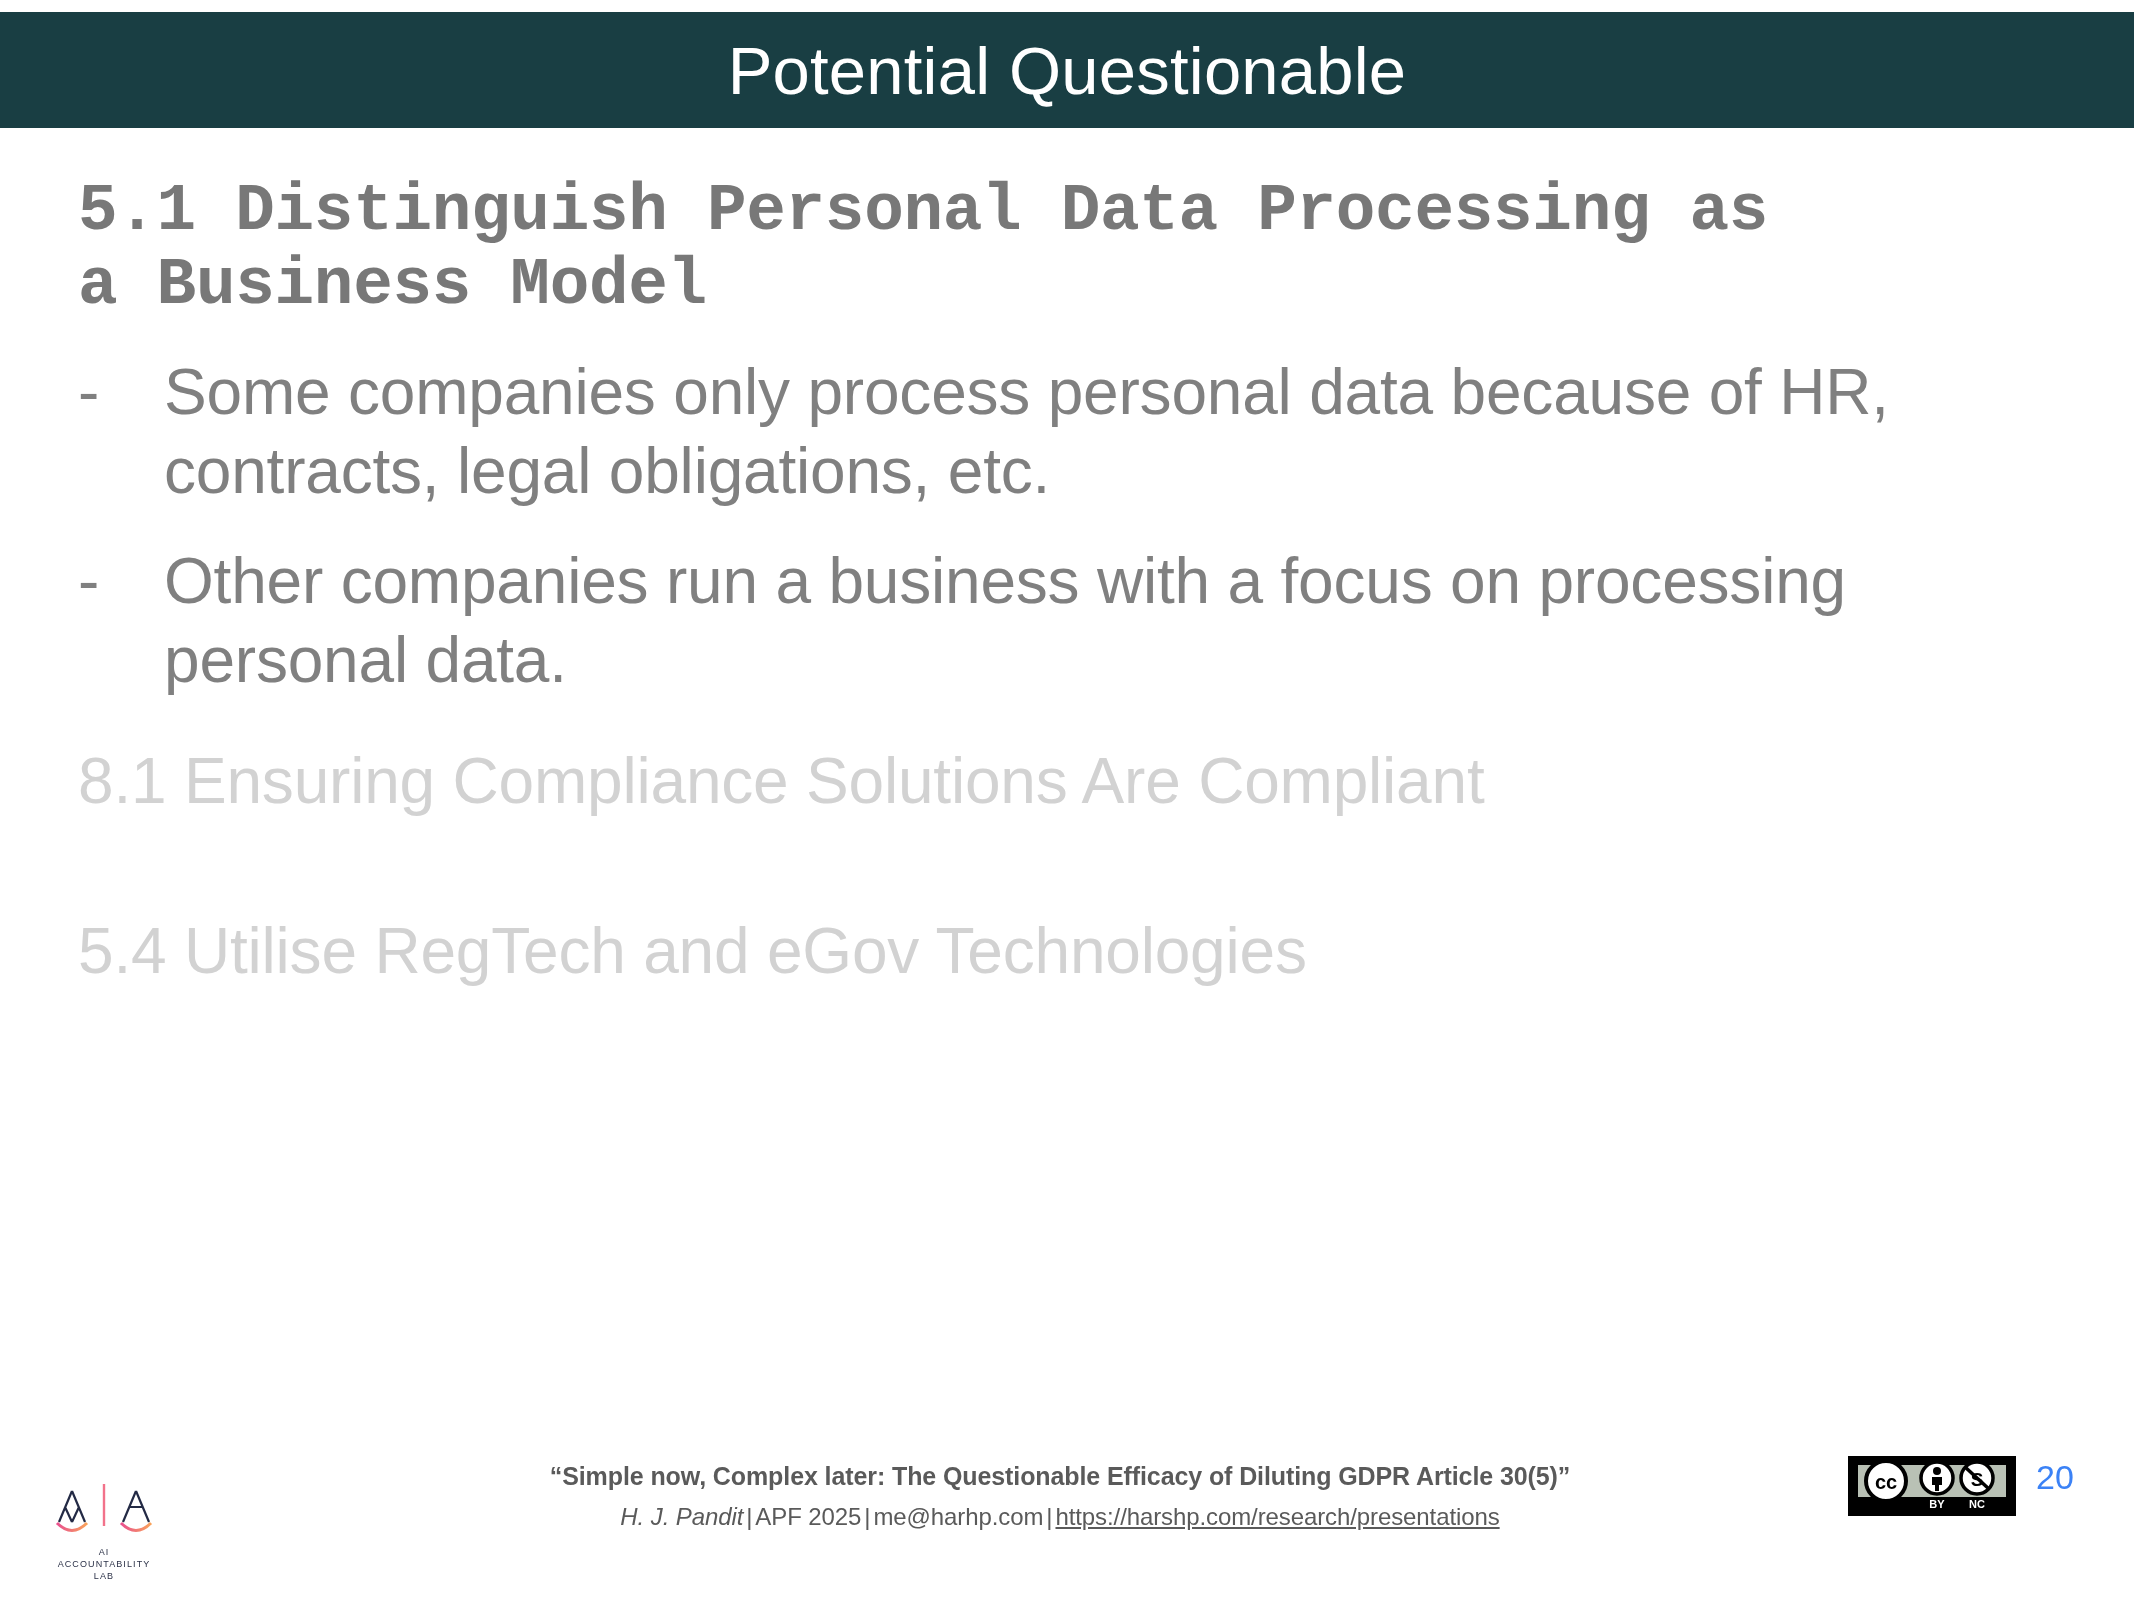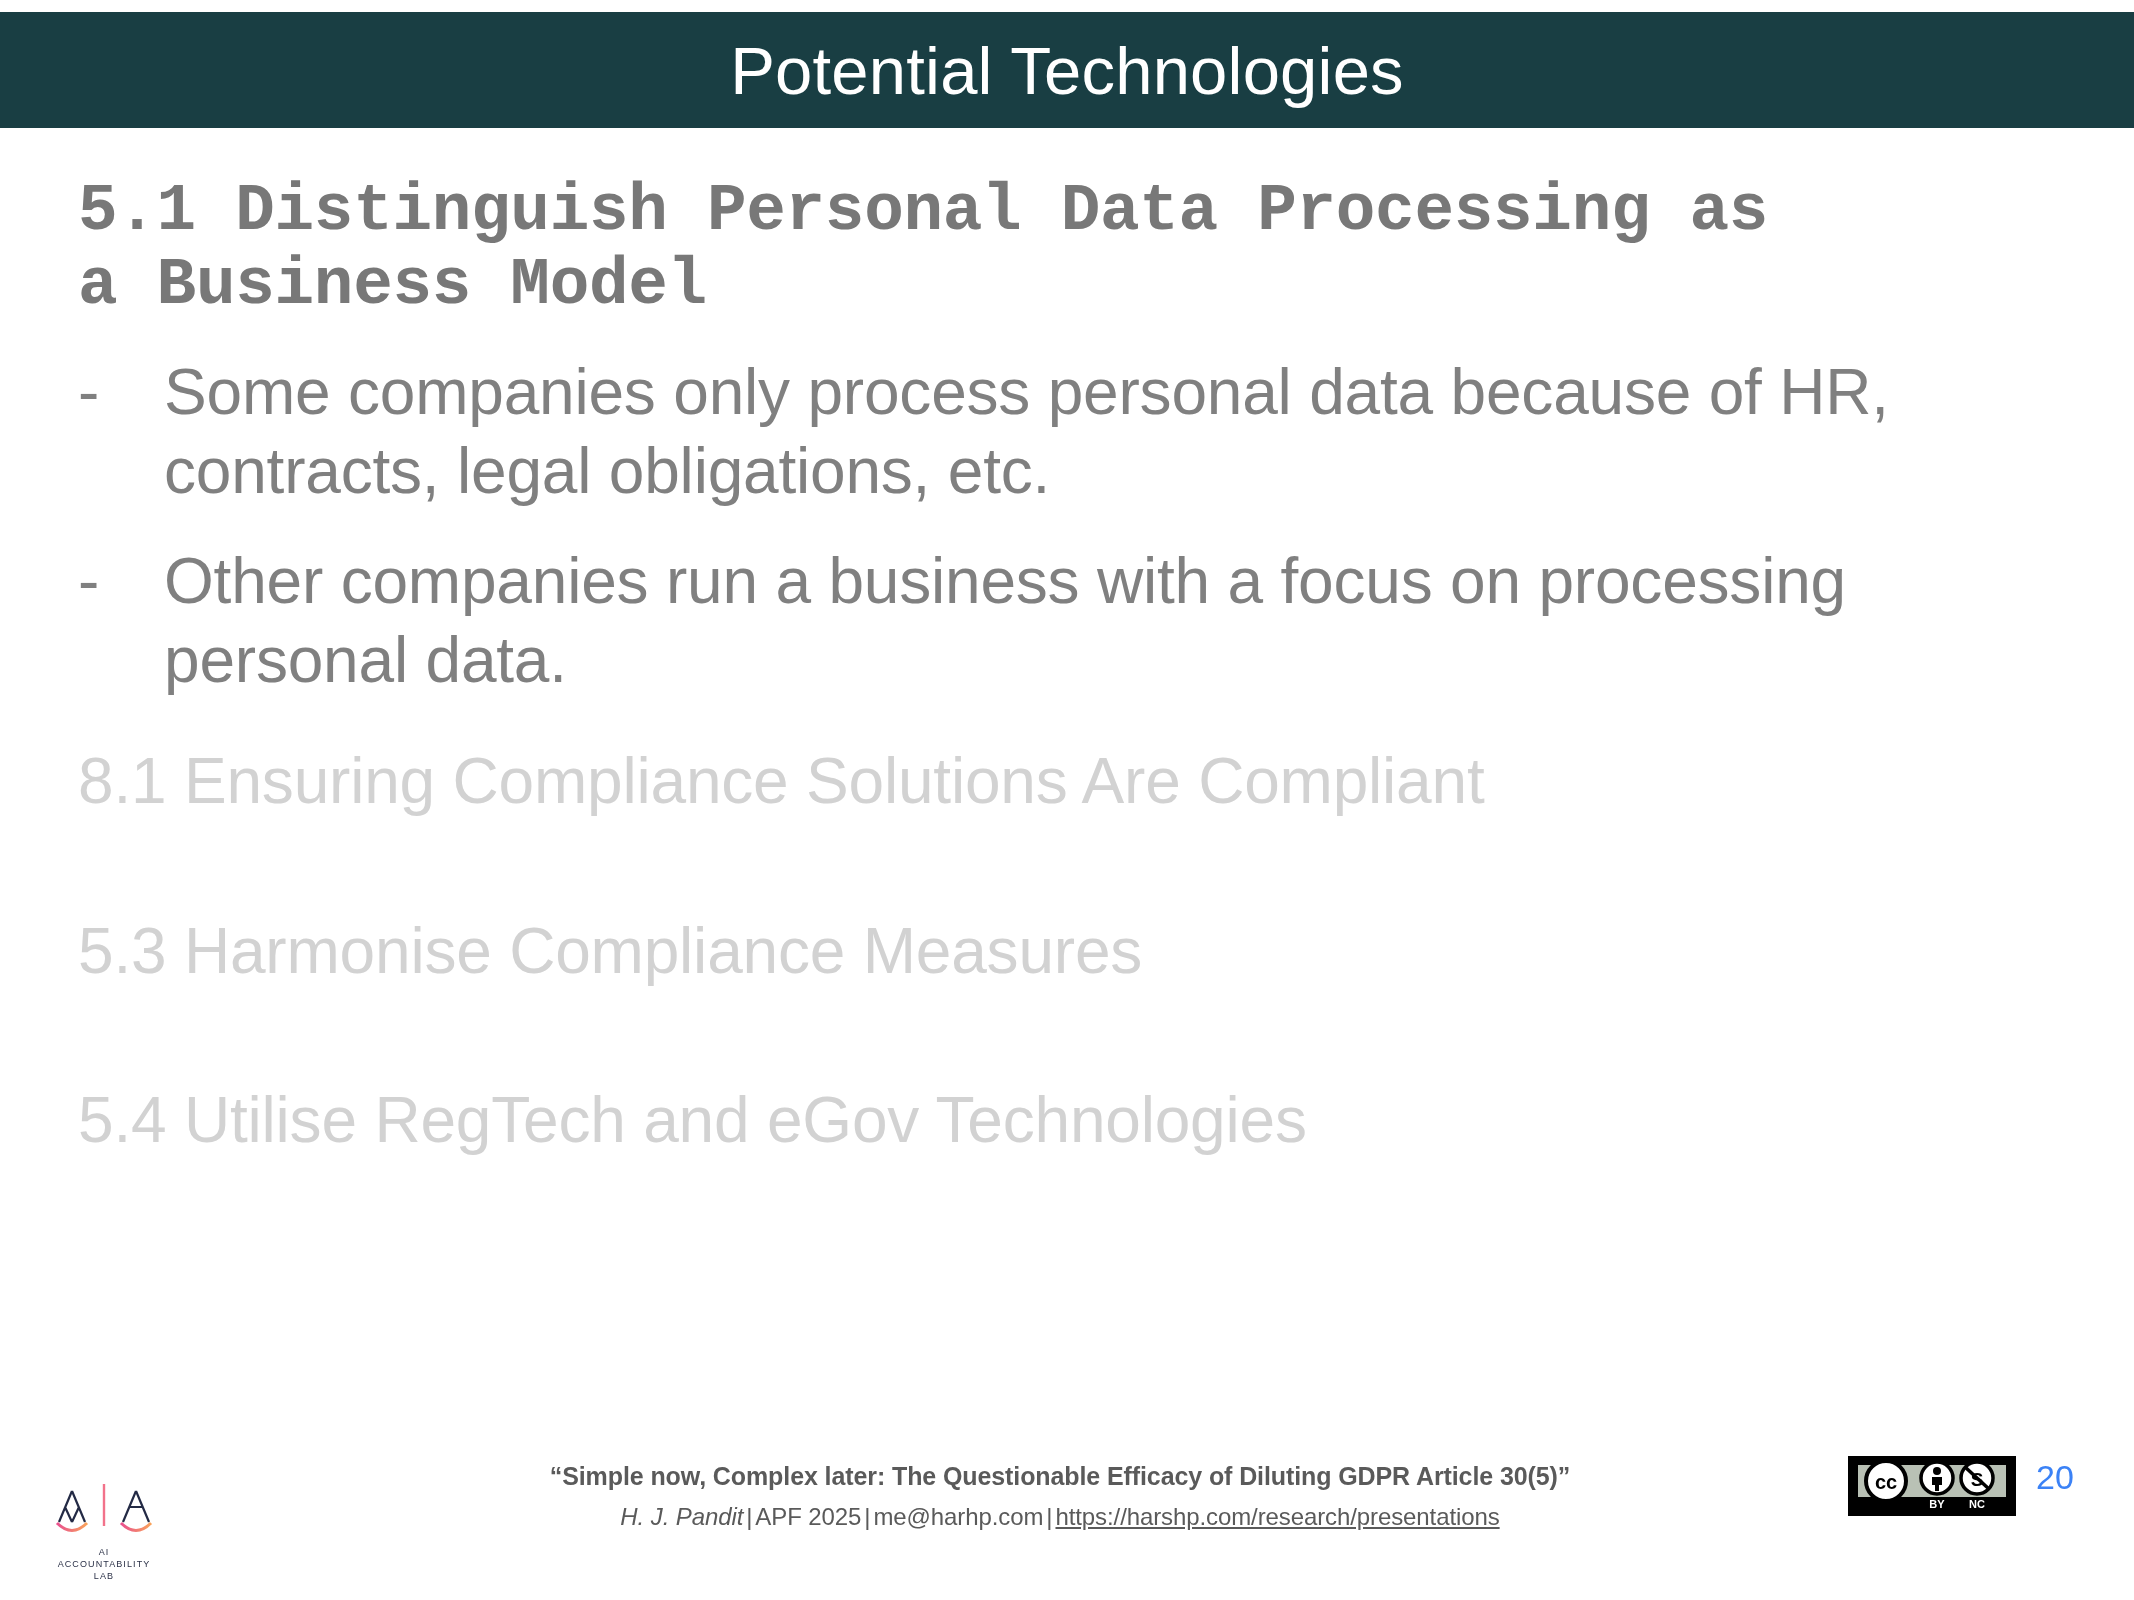--- a/index.html
+++ b/index.html
@@ -179,41 +179,40 @@
     line-height: 1;
     text-align: left;
   }
 </style>
 </head>
 <body>
 
 <div class="slide">
 
   <div class="header-bar">
-    <div class="header-title">Potential Technologies</div>
+    <div class="header-title">Potential Questionable</div>
   </div>
 
   <div class="content">
 
     <h1 class="section-heading">5.1 Distinguish Personal Data Processing as a Business Model</h1>
 
     <ul class="bullet-list">
       <li class="bullet-item">
         <span class="bullet-marker">-</span>
         <span class="bullet-text">Some companies only process personal data because of HR, contracts, legal obligations, etc.</span>
       </li>
       <li class="bullet-item">
         <span class="bullet-marker">-</span>
         <span class="bullet-text">Other companies run a business with a focus on processing personal data.</span>
       </li>
     </ul>
 
     <ul class="faded-list">
       <li class="faded-item">8.1 Ensuring Compliance Solutions Are Compliant</li>
-      <li class="faded-item">5.3 Harmonise Compliance Measures</li>
       <li class="faded-item">5.4 Utilise RegTech and eGov Technologies</li>
     </ul>
 
   </div>
 
   <div class="footer">
 
     <div class="logo">
       <svg class="logo-mark" width="140" height="80" viewBox="0 0 140 80">
         <defs>

